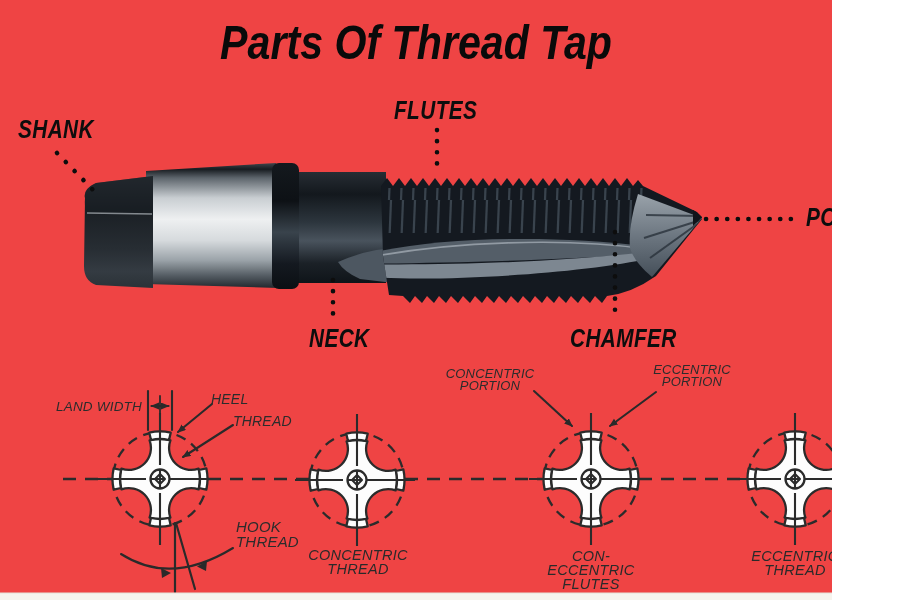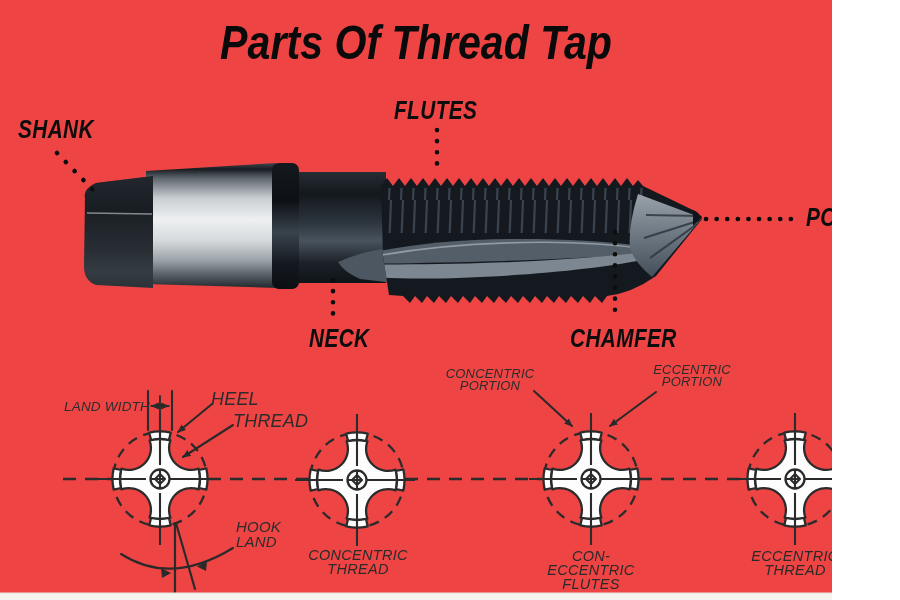--- a/index.html
+++ b/index.html
@@ -4,21 +4,21 @@
 <style>
   html,body{margin:0;padding:0;}
   #page{position:relative;width:832px;height:600px;background:#ef4444;overflow:hidden;
         font-family:"Liberation Sans",sans-serif;font-style:italic;}
   #art{position:absolute;left:0;top:0;z-index:1;}
   .txt{position:absolute;z-index:2;color:#0d0d0d;}
   .title{left:0;right:0;top:14px;text-align:center;font-size:49px;font-weight:800;
          letter-spacing:0px;transform:scaleX(0.84);color:#0a0a0a;}
   .lbl{font-size:26px;font-weight:800;line-height:1;transform:scaleX(0.8);
        transform-origin:left top;letter-spacing:0.5px;}
-  .ann{font-size:18px;color:#2c2c2c;line-height:13px;white-space:pre-line;letter-spacing:0.2px;}
+  .ann{font-size:14px;color:#2c2c2c;line-height:13px;white-space:pre-line;letter-spacing:0.2px;}
   .cap{font-size:14.5px;color:#2a2a2a;line-height:14px;white-space:pre-line;text-align:center;letter-spacing:0.3px;}
   .portion{font-size:13px;line-height:12px;text-align:center;}
   .right{text-align:right;}
   .hook{font-size:15px;line-height:15px;}
 </style>
 </head>
 <body>
 
 <div id="page">
 
@@ -168,25 +168,25 @@
   </svg>
 
   <div class="txt title">Parts Of Thread Tap</div>
 
   <div class="txt lbl" style="left:18px;top:116px">SHANK</div>
   <div class="txt lbl" style="left:394px;top:97px">FLUTES</div>
   <div class="txt lbl" style="left:806px;top:204px">POINT</div>
   <div class="txt lbl" style="left:309px;top:325px">NECK</div>
   <div class="txt lbl" style="left:570px;top:325px">CHAMFER</div>
 
-  <div class="txt ann right" style="left:60px;top:400px;width:90px;font-size:13.5px">LAND WIDTH</div>
+  <div class="txt ann right" style="left:52px;top:400px;width:90px;font-size:13.5px">LAND WIDTH</div>
   <div class="txt ann" style="left:211px;top:393px">HEEL</div>
   <div class="txt ann" style="left:233px;top:415px">THREAD</div>
   <div class="txt ann hook" style="left:236px;top:519px">HOOK
-LAND</div>
+THREAD</div>
   <div class="txt ann portion" style="left:443px;top:368px;width:94px">CONCENTRIC
 PORTION</div>
   <div class="txt ann portion" style="left:645px;top:364px;width:94px">ECCENTRIC
 PORTION</div>
 
   <div class="txt cap" style="left:305px;top:548px;width:106px">CONCENTRIC
 THREAD</div>
   <div class="txt cap" style="left:533px;top:549px;width:116px">CON-ECCENTRIC
 FLUTES</div>
   <div class="txt cap" style="left:742px;top:549px;width:106px">ECCENTRIC

